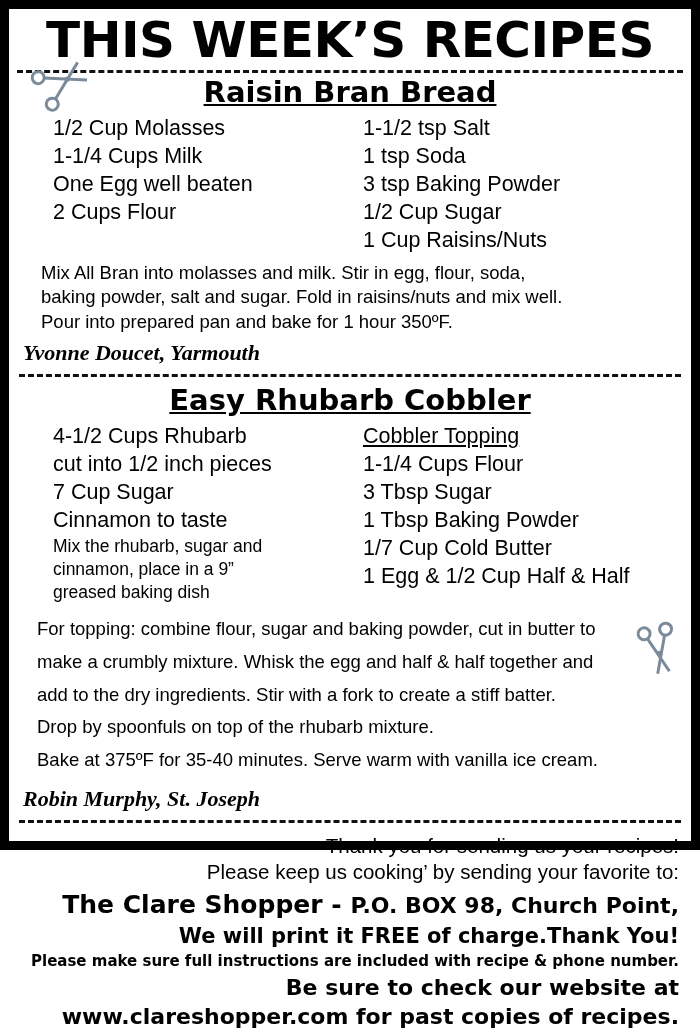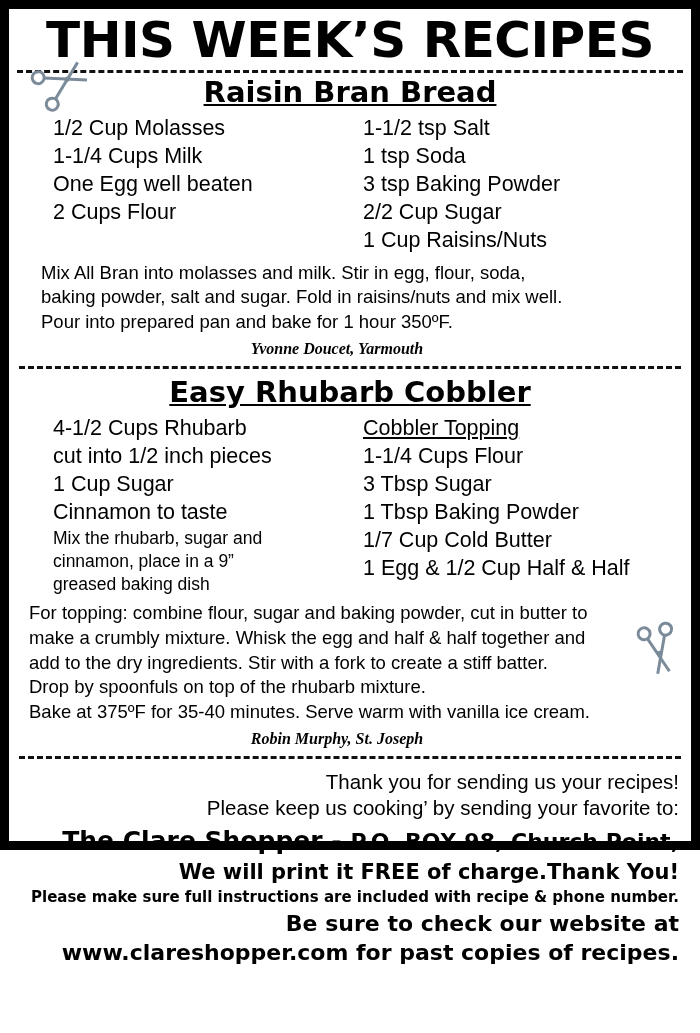--- a/index.html
+++ b/index.html
@@ -88,46 +88,46 @@
   }
 
   .method {
     font-size: 18.5px;
     line-height: 1.33;
     padding: 6px 8px 0 18px;
   }
   .method p { margin: 0; }
 
   .credit {
-    text-align: center;
+    text-align: left;
     font-family: "Liberation Serif", serif;
     font-style: italic;
     font-weight: bold;
-    font-size: 16px;
+    font-size: 22px;
     padding: 6px 26px 2px 0;
   }
 
   
   .sub-head {
     font-size: 21.5px;
     text-decoration: underline;
     line-height: 1.30;
     white-space: nowrap;
   }
   .small-method {
     font-size: 17.5px;
     line-height: 1.30;
   }
 
   .cobbler-body {
     padding: 6px 6px 0 6px;
     font-size: 18.5px;
     line-height: 1.33;
   }
-  .cobbler-body p { margin: 0; }
+  .cobbler-body p { margin: 8px; }
 
   
   .footer {
     text-align: right;
     padding: 4px 4px 0 4px;
   }
   .f-line1 {
     font-size: 20.5px;
     line-height: 1.25;
   }
@@ -193,21 +193,21 @@
         <div class="col">
           <div class="ing">1/2 Cup Molasses</div>
           <div class="ing">1-1/4 Cups Milk</div>
           <div class="ing">One Egg well beaten</div>
           <div class="ing">2 Cups Flour</div>
         </div>
         <div class="col right">
           <div class="ing">1-1/2 tsp Salt</div>
           <div class="ing">1 tsp Soda</div>
           <div class="ing">3 tsp Baking Powder</div>
-          <div class="ing">2/2 Cup Sugar</div>
+          <div class="ing">1/2 Cup Sugar</div>
           <div class="ing">1 Cup Raisins/Nuts</div>
         </div>
       </div>
 
       <div class="method">
         <p>Mix All Bran into molasses and milk. Stir in egg, flour, soda,</p>
         <p>baking powder, salt and sugar. Fold in raisins/nuts and mix well.</p>
         <p>Pour into prepared pan and bake for 1 hour 350ºF.</p>
       </div>
 
@@ -216,21 +216,21 @@
 
     <div class="dashed"></div>
 
     <div class="recipe-block">
       <div class="recipe-title">Easy Rhubarb Cobbler</div>
 
       <div class="cols">
         <div class="col">
           <div class="ing">4-1/2 Cups Rhubarb</div>
           <div class="ing">cut into 1/2 inch pieces</div>
-          <div class="ing">1 Cup Sugar</div>
+          <div class="ing">7 Cup Sugar</div>
           <div class="ing">Cinnamon to taste</div>
           <div class="small-method">Mix the rhubarb, sugar and</div>
           <div class="small-method">cinnamon, place in a 9”</div>
           <div class="small-method">greased baking dish</div>
         </div>
         <div class="col right">
           <div class="sub-head">Cobbler Topping</div>
           <div class="ing">1-1/4 Cups Flour</div>
           <div class="ing">3 Tbsp Sugar</div>
           <div class="ing">1 Tbsp Baking Powder</div>

